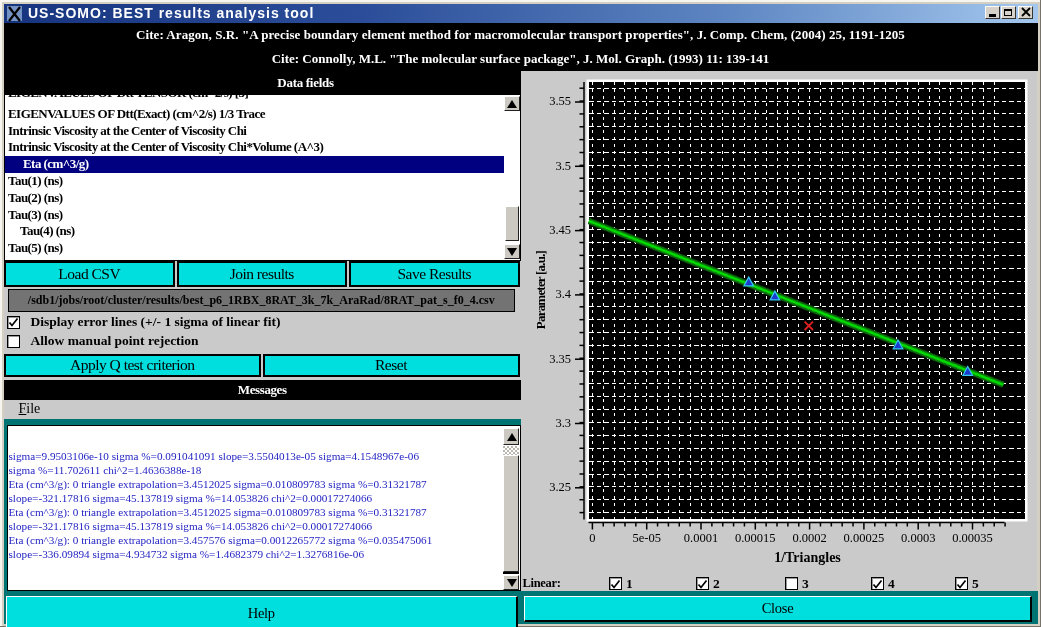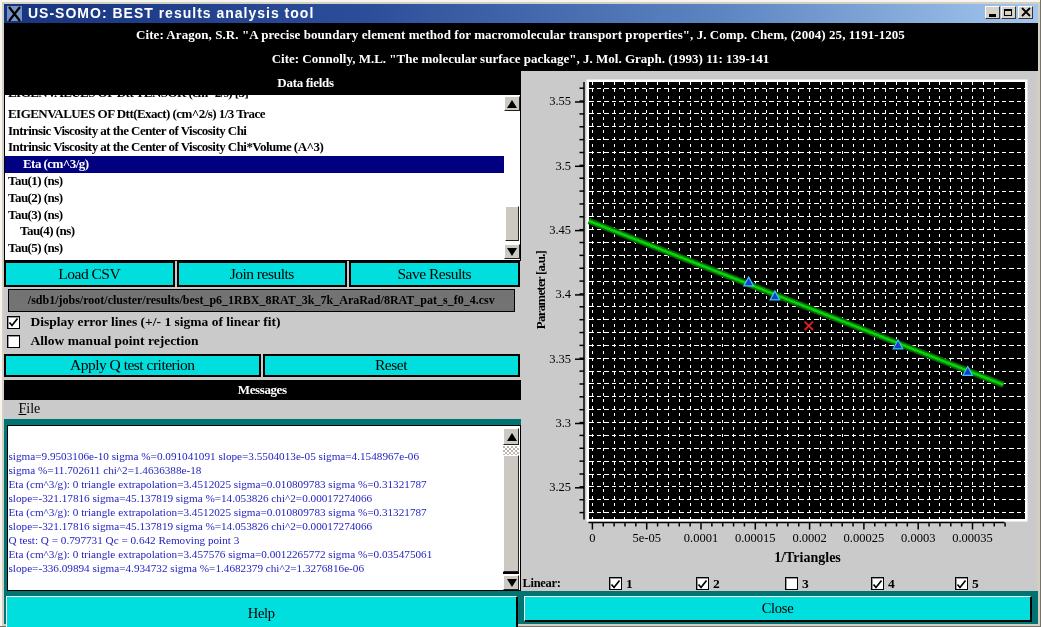--- a/index.html
+++ b/index.html
@@ -90,21 +90,20 @@
 <div class="abs" style="left:3.5px;top:419px;width:517.5px;height:5.5px;background:#007373;"></div>
 <div class="abs" style="left:3.5px;top:424.5px;width:3px;height:166.5px;background:#007373;"></div>
 <div class="abs" style="left:6.5px;top:424.5px;width:514.5px;height:166.5px;background:#fff;border:1.5px solid #000;box-sizing:border-box;"></div>
 <div class="abs" style="left:8.5px;top:449px;width:492px;font-size:11.2px;line-height:14.05px;color:#2323c3;white-space:nowrap;overflow:hidden;">
     <div>sigma=9.9503106e-10 sigma %=0.091041091 slope=3.5504013e-05 sigma=4.1548967e-06</div>
     <div>sigma %=11.702611 chi^2=1.4636388e-18</div>
     <div>Eta (cm^3/g): 0 triangle extrapolation=3.4512025 sigma=0.010809783 sigma %=0.31321787</div>
     <div>slope=-321.17816 sigma=45.137819 sigma %=14.053826 chi^2=0.00017274066</div>
     <div>Eta (cm^3/g): 0 triangle extrapolation=3.4512025 sigma=0.010809783 sigma %=0.31321787</div>
     <div>slope=-321.17816 sigma=45.137819 sigma %=14.053826 chi^2=0.00017274066</div>
-    <div>Q test: Q = 0.797731 Qc = 0.642 Removing point 3</div>
     <div>Eta (cm^3/g): 0 triangle extrapolation=3.457576 sigma=0.0012265772 sigma %=0.035475061</div>
     <div>slope=-336.09894 sigma=4.934732 sigma %=1.4682379 chi^2=1.3276816e-06</div>
   </div>
 <div class="abs" style="left:502.5px;top:426px;width:17px;height:163.5px;background:#fff;"></div>
 <div class="sbtn" style="left:503px;top:428px;width:16px;height:17px;">
     <div class="tri-up" style="left:3px;top:4px;"></div>
   </div>
 <div class="abs" style="left:503px;top:445.5px;width:15.5px;height:9.5px;background:repeating-conic-gradient(#fff 0 25%,#b9b6b0 0 50%) 0 0/4px 4px;"></div>
 <div class="sbtn" style="left:503px;top:455px;width:15.5px;height:117px;"></div>
 <div class="abs" style="left:503px;top:572px;width:16px;height:2px;background:#000;"></div>

